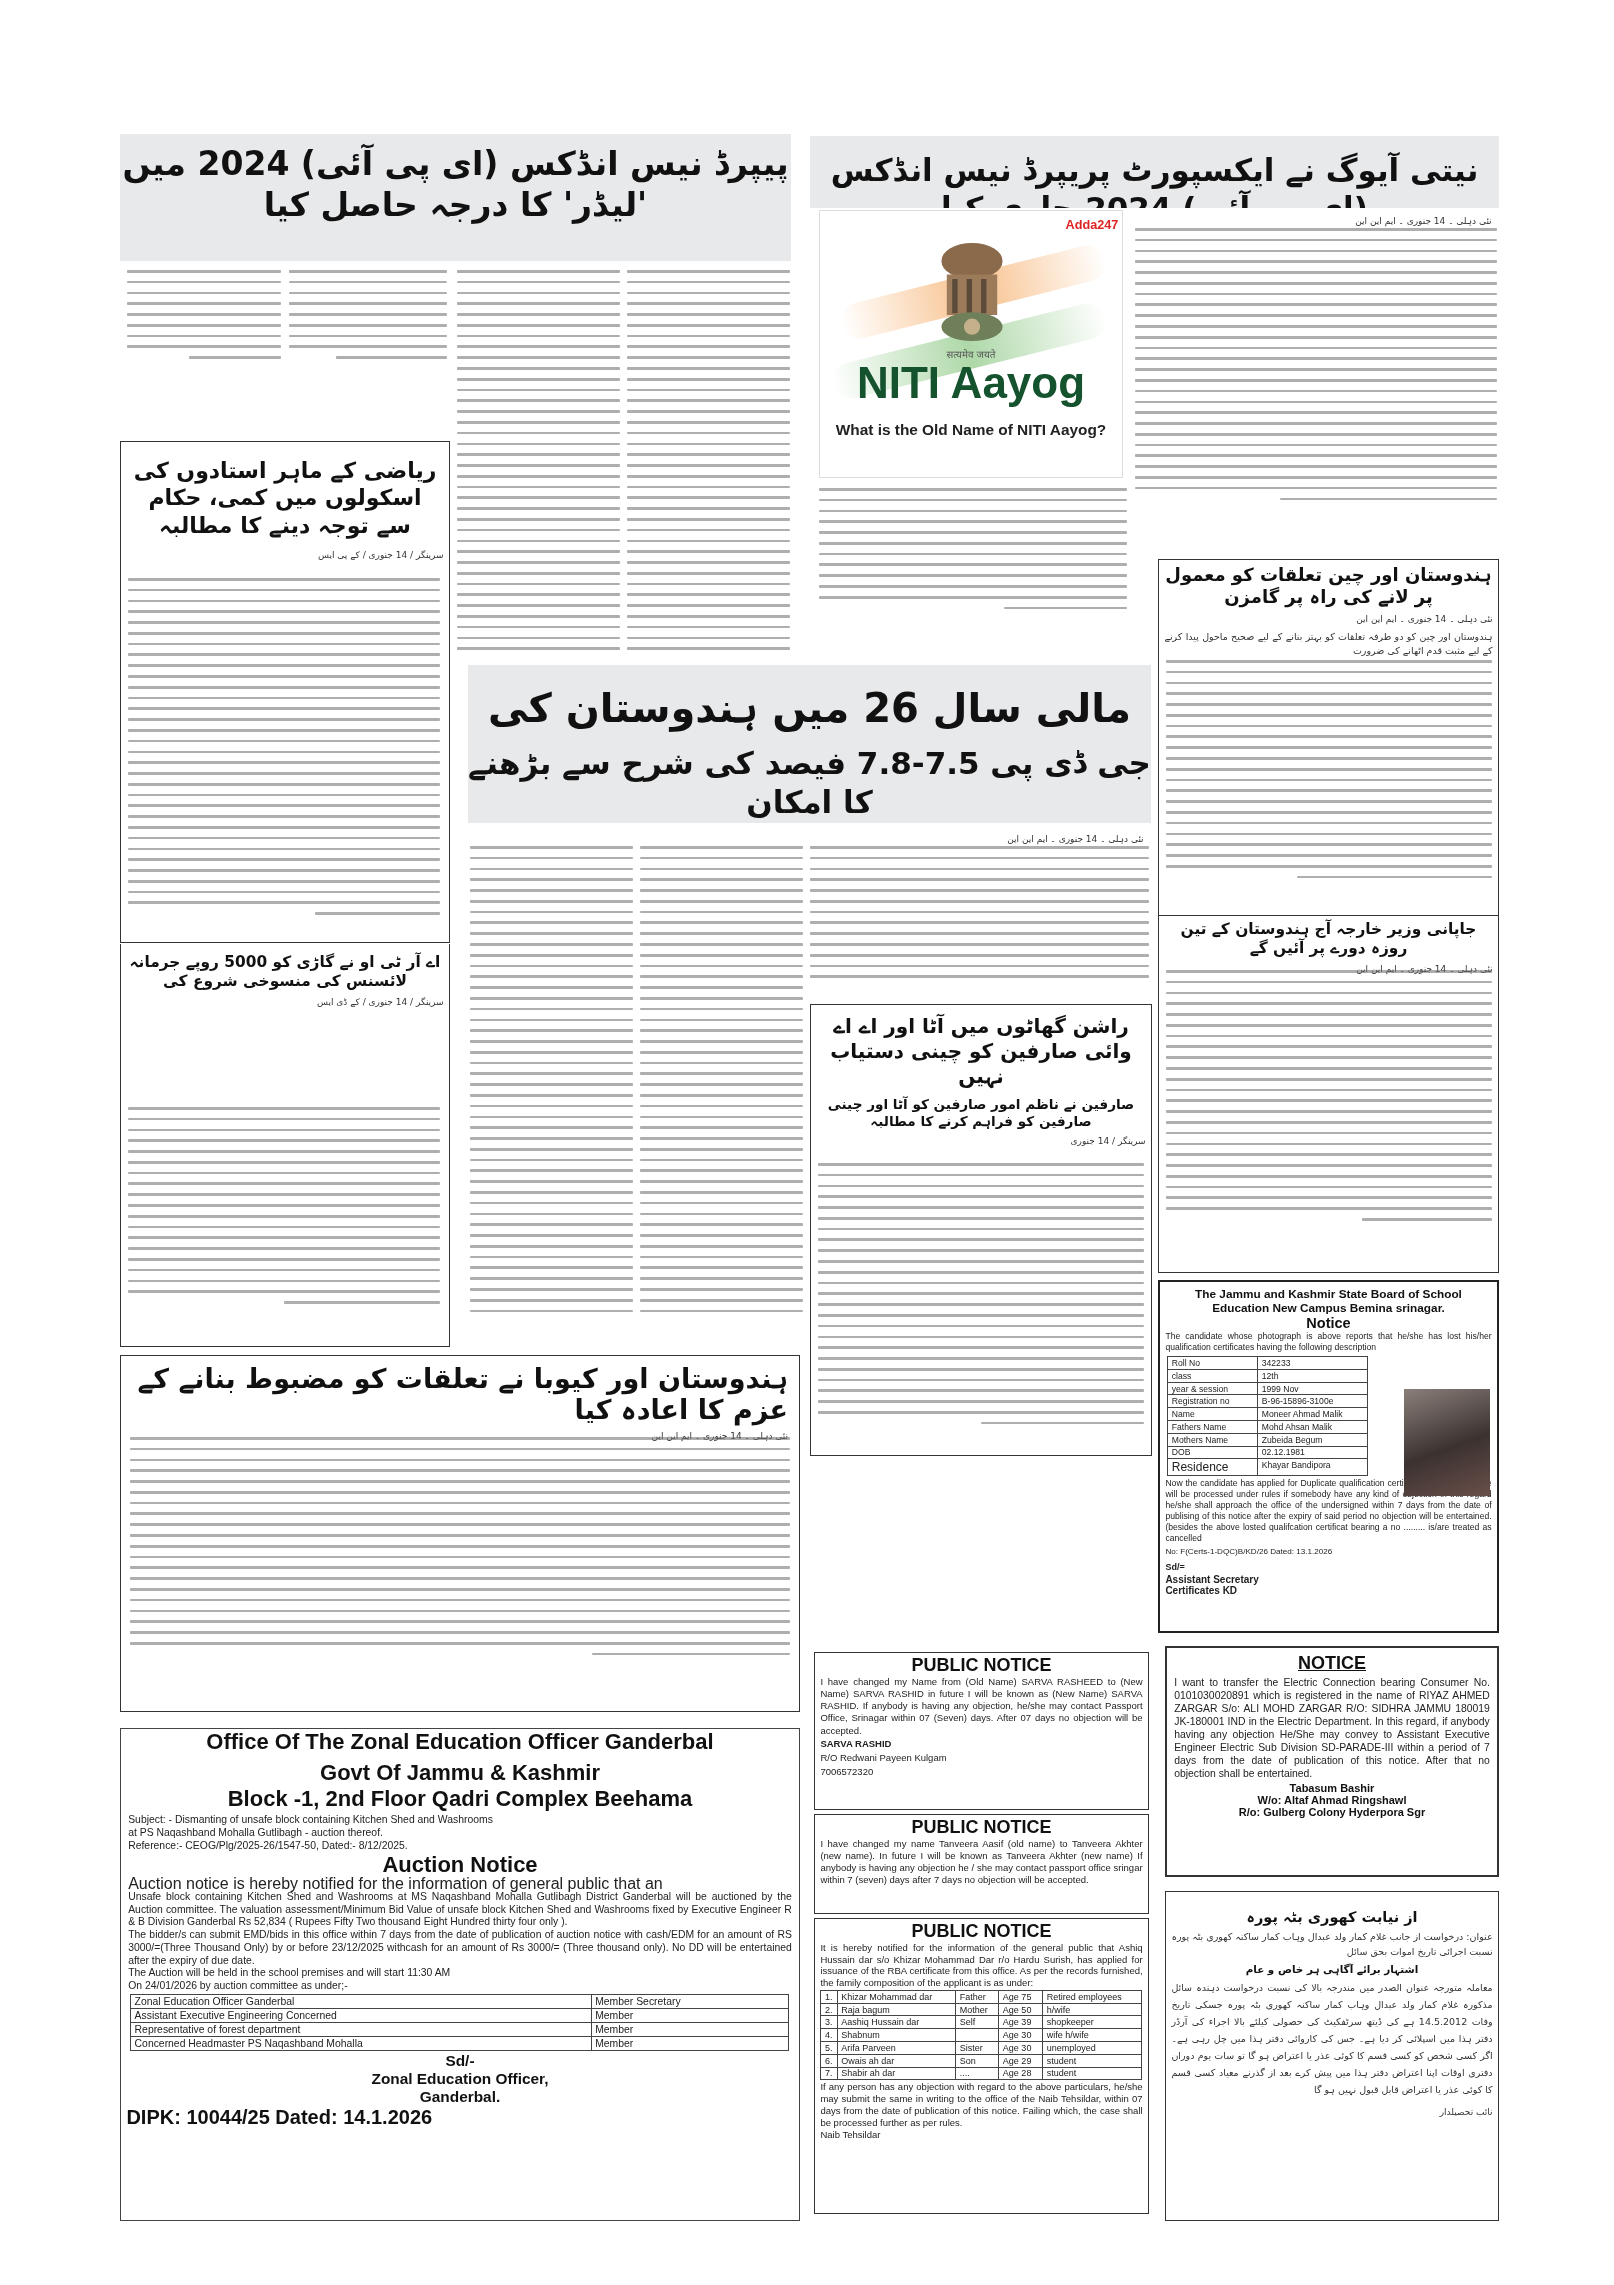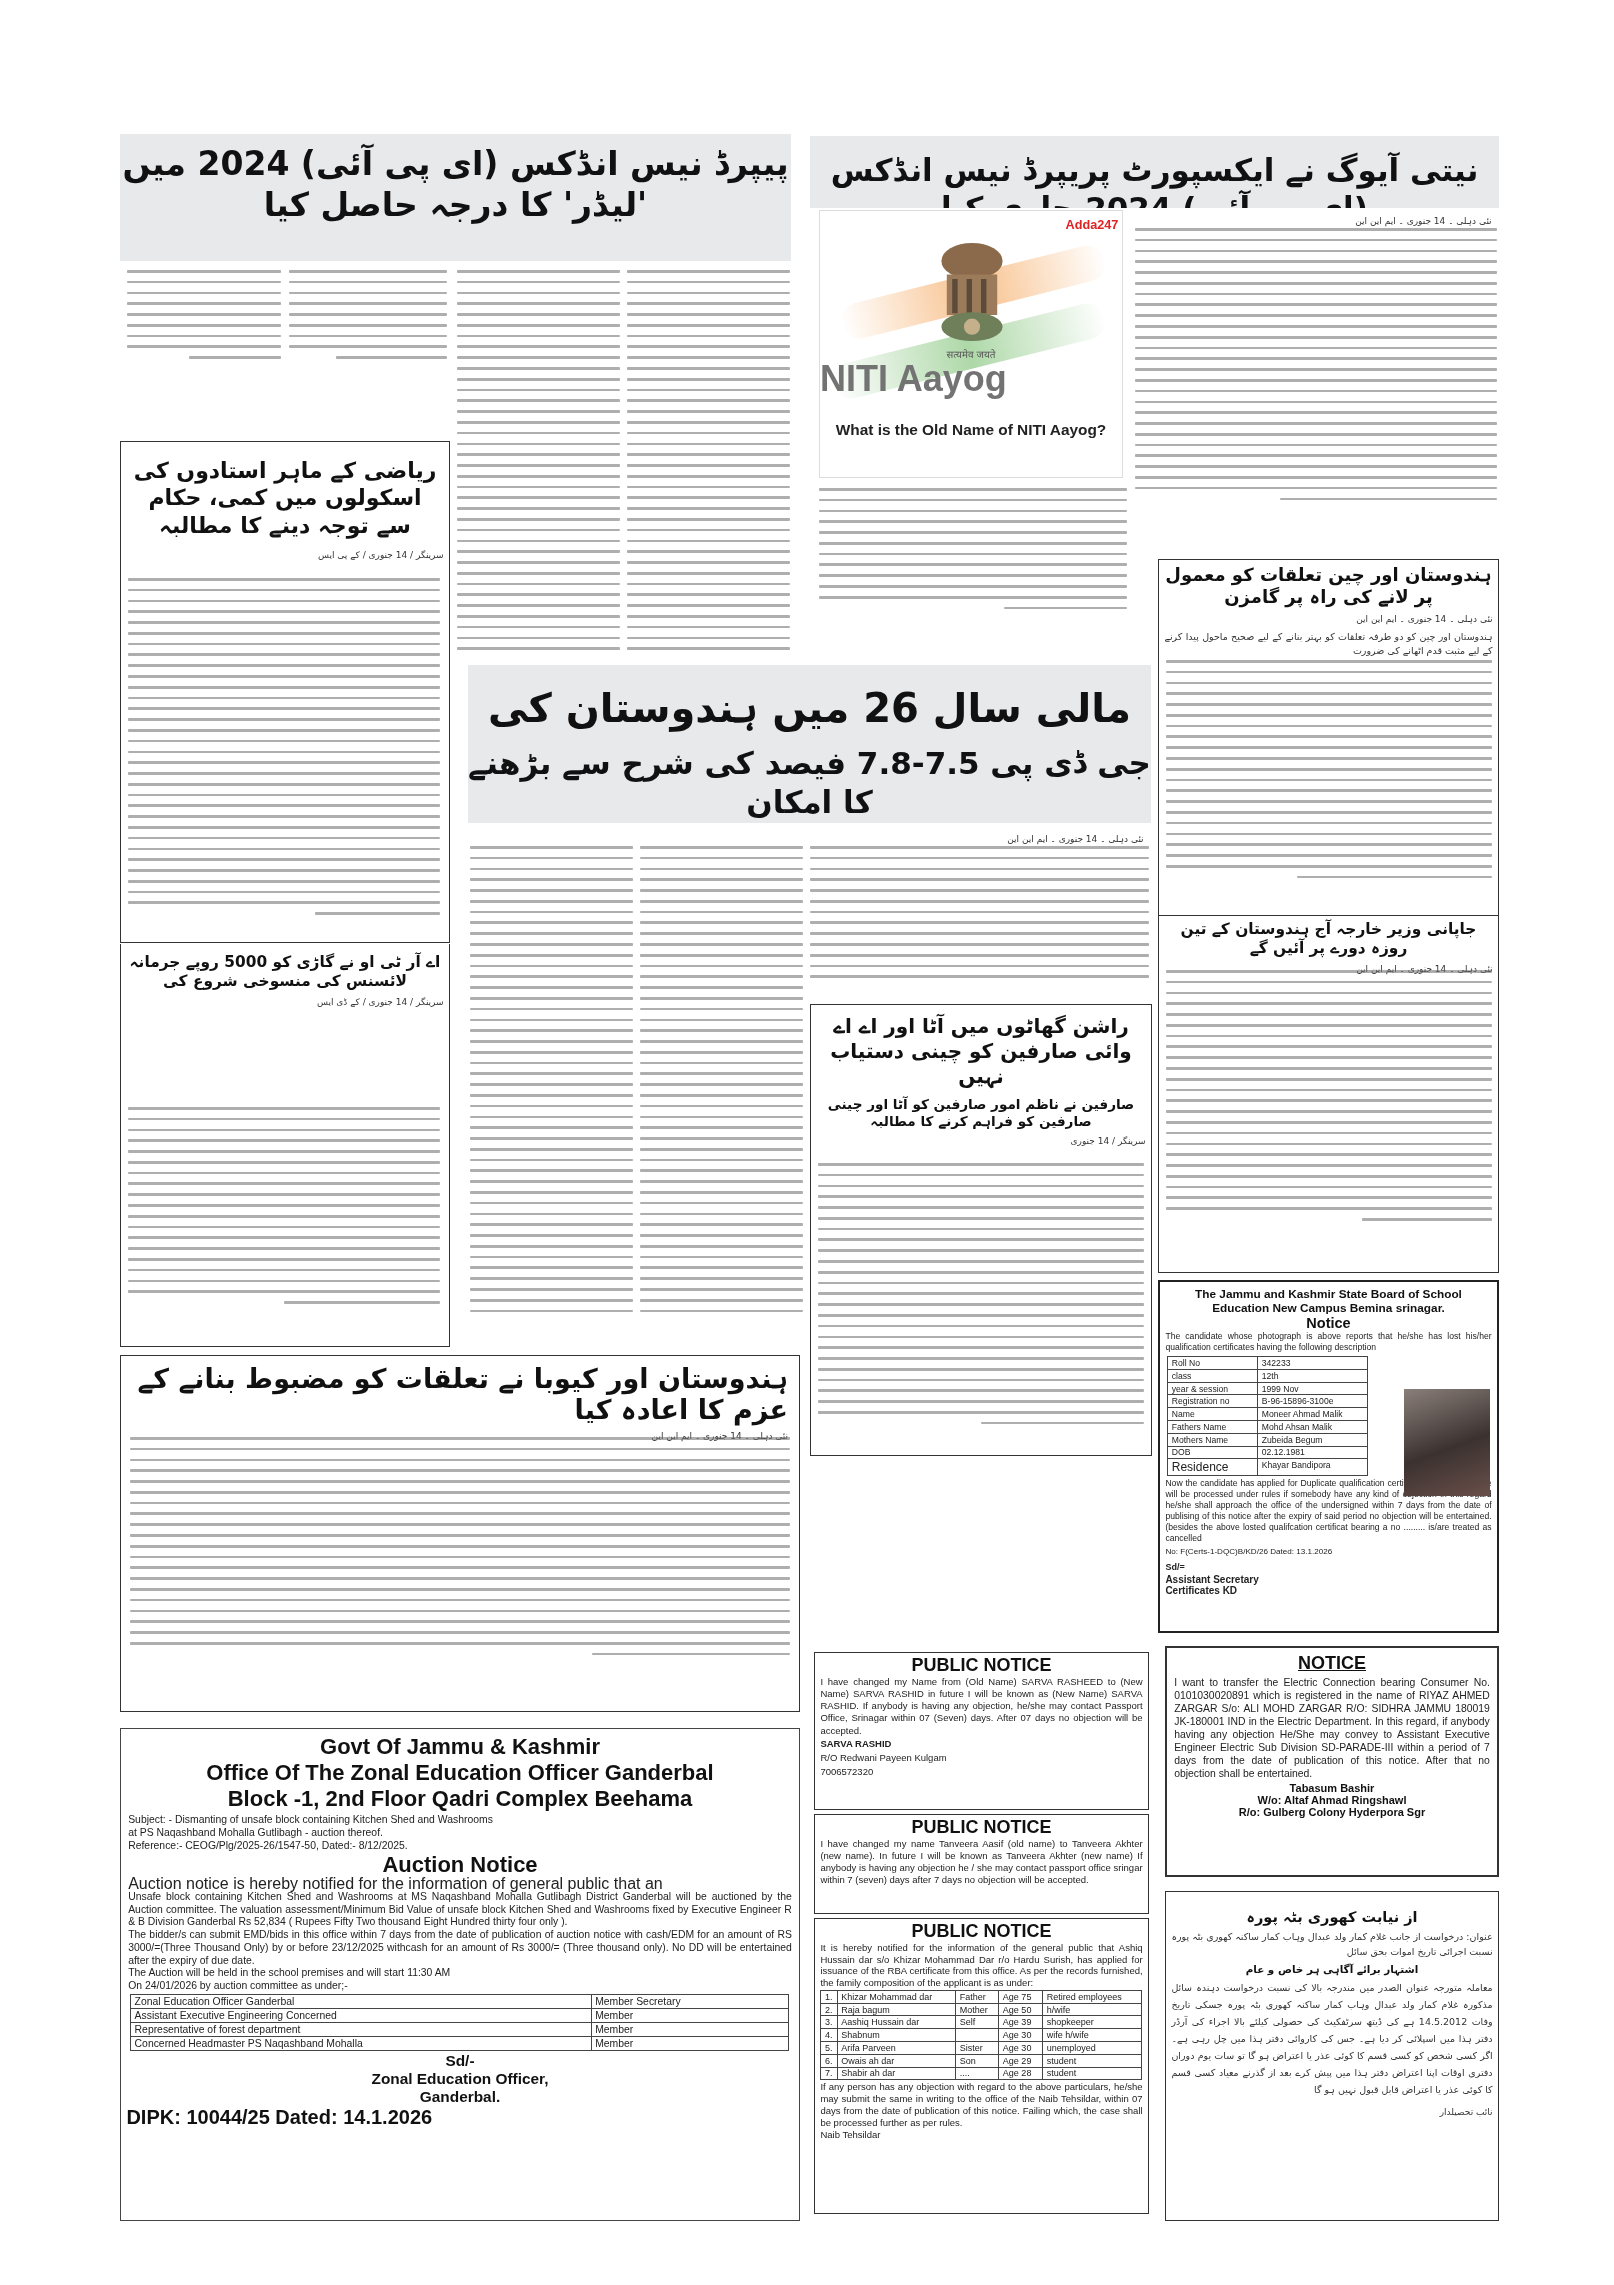--- a/index.html
+++ b/index.html
@@ -27,21 +27,21 @@
   .notice-title { font-family: "Liberation Sans", sans-serif; font-weight: bold; text-align: center; }
   .notice-body { font-family: "Liberation Sans", sans-serif; font-size: 11.3px; line-height: 14px; text-align: justify; color: #222; }
 
   table { border-collapse: collapse; }
   td { border: 0.9px solid #444; padding: 0.9px 3.6px; font-family: "Liberation Sans", sans-serif; font-size: 10.4px; color: #222; vertical-align: top; }
 
   .img-niti { position: absolute; left: 819px; top: 210px; width: 304px; height: 268px; background: #fff; border: 0.9px solid #ddd; }
   .flag-o { position: absolute; left: 18px; top: 63px; width: 271px; height: 36px; background: linear-gradient(90deg, rgba(255,255,255,0), rgba(244,160,80,0.65), rgba(255,255,255,0)); transform: rotate(-14deg); border-radius: 36px; }
   .flag-g { position: absolute; left: 9px; top: 122px; width: 280px; height: 36px; background: linear-gradient(90deg, rgba(255,255,255,0), rgba(120,190,110,0.6), rgba(255,255,255,0)); transform: rotate(-14deg); border-radius: 36px; }
   .emblem { position: absolute; left: 107px; top: 27px; width: 90px; height: 109px; }
-  .niti-word { position: absolute; left: 0; right: 0; top: 147px; font-family: "Liberation Sans", sans-serif; font-weight: bold; font-size: 36px; color: #737373; }
+  .niti-word { position: absolute; left: 0; right: 0; top: 147px; text-align: center; font-family: "Liberation Sans", sans-serif; font-weight: bold; font-size: 44px; color: #14532d; }
   .niti-q { position: absolute; left: 0; right: 0; top: 210px; text-align: center; font-family: "Liberation Sans", sans-serif; font-weight: bold; font-size: 15.4px; color: #222; }
   .adda { position: absolute; right: 3.6px; top: 7.2px; color: #e02424; font-weight: bold; font-family: "Liberation Sans", sans-serif; font-size: 12.7px; }
 
   .photo { position: absolute; background: linear-gradient(160deg, #8a7f7a, #3b3230 55%, #6a4f4a); }
 </style>
 </head>
 <body>
 
 <div class="page">
 
@@ -642,22 +642,22 @@
             <td style="font-size:9px">Age 28</td>
             <td style="font-size:9px">student</td>
           </tr>
         </tbody>
     </table>
     <div class="notice-body" style="font-size:9.5px; line-height:11.8px; padding:0 5.4px;">If any person has any objection with regard to the above particulars, he/she may submit the same in writing to the office of the Naib Tehsildar,  within 07 days from the date of publication of this notice. Failing which, the case shall be processed further as per rules.</div>
     <div class="notice-body" style="font-size:9.5px; padding:0 5.4px;">Naib Tehsildar</div>
   </div>
 
   <div class="box" style="left:120px; top:1728px; width:680px; height:493px; border:1.8px solid #444;">
+    <div class="notice-title" style="font-size:22px;">Office Of The Zonal Education Officer Ganderbal</div>
     <div class="notice-title" style="font-size:22px; margin-top:5.4px;">Govt Of Jammu &amp; Kashmir</div>
-    <div class="notice-title" style="font-size:22px;">Office Of The Zonal Education Officer Ganderbal</div>
     <div class="notice-title" style="font-size:22px;">Block -1, 2nd Floor Qadri Complex Beehama</div>
     <div class="notice-body" style="font-size:10.4px; line-height:12.7px; padding:1.8px 7.2px 0 7.2px;">Subject: - Dismanting of unsafe block containing Kitchen Shed and Washrooms</div>
     <div class="notice-body" style="font-size:10.4px; line-height:12.7px; padding:0 7.2px;">at PS Naqashband Mohalla Gutlibagh - auction thereof.</div>
     <div class="notice-body" style="font-size:10.4px; line-height:12.7px; padding:0 7.2px;">Reference:- CEOG/Plg/2025-26/1547-50, Dated:- 8/12/2025.</div>
     <div class="notice-title" style="font-size:22px;">Auction Notice</div>
     <div class="notice-body" style="font-size:16px; line-height:12.7px; padding:0 7.2px;">Auction notice is hereby notified for the information of general public that an</div>
     <div class="notice-body" style="font-size:10.4px; line-height:12.7px; padding:0 7.2px;">Unsafe block containing Kitchen Shed and Washrooms at MS Naqashband Mohalla Gutlibagh District Ganderbal will be auctioned by the Auction committee. The valuation assessment/Minimum Bid Value of unsafe block Kitchen Shed and Washrooms fixed by Executive Engineer R &amp; B Division Ganderbal Rs 52,834 ( Rupees Fifty Two thousand Eight Hundred thirty four only ).</div>
     <div class="notice-body" style="font-size:10.4px; line-height:12.7px; padding:0 7.2px;">The bidder/s can submit EMD/bids in this office within 7 days from the date of publication of auction notice with cash/EDM for an amount of RS 3000/=(Three Thousand Only) by or before 23/12/2025 withcash for an amount of Rs 3000/= (Three thousand only). No DD will be entertained after the expiry of due date.</div>
     <div class="notice-body" style="font-size:10.4px; line-height:12.7px; padding:0 7.2px;">The Auction will be held in the school premises and will start 11:30 AM</div>
     <div class="notice-body" style="font-size:10.4px; line-height:12.7px; padding:0 7.2px;">On  24/01/2026 by auction committee as under;-</div>

